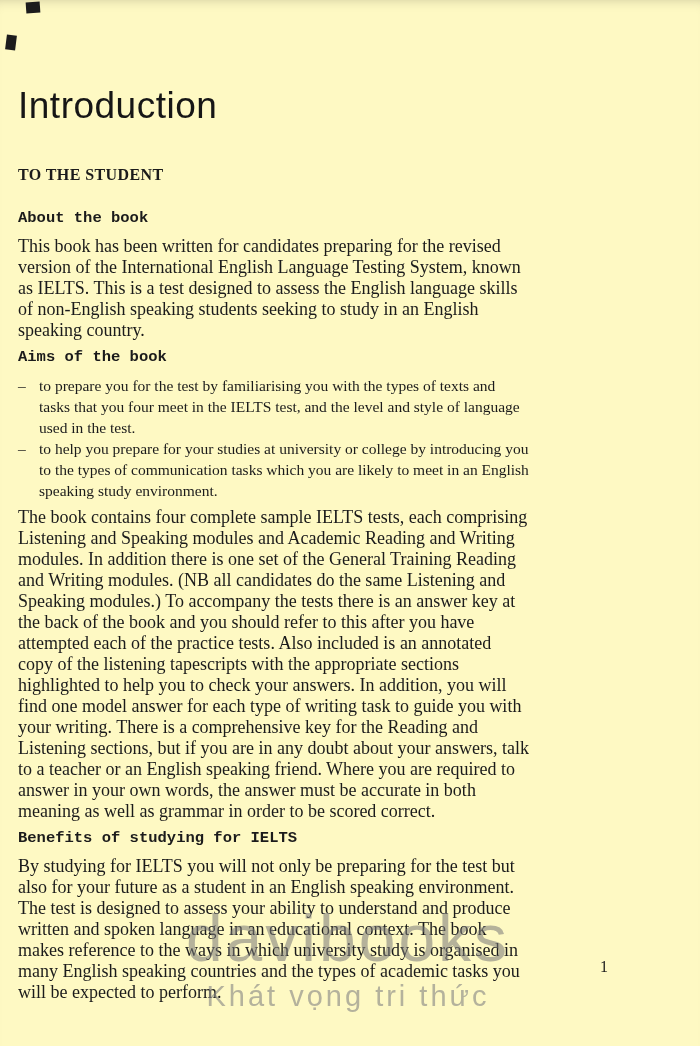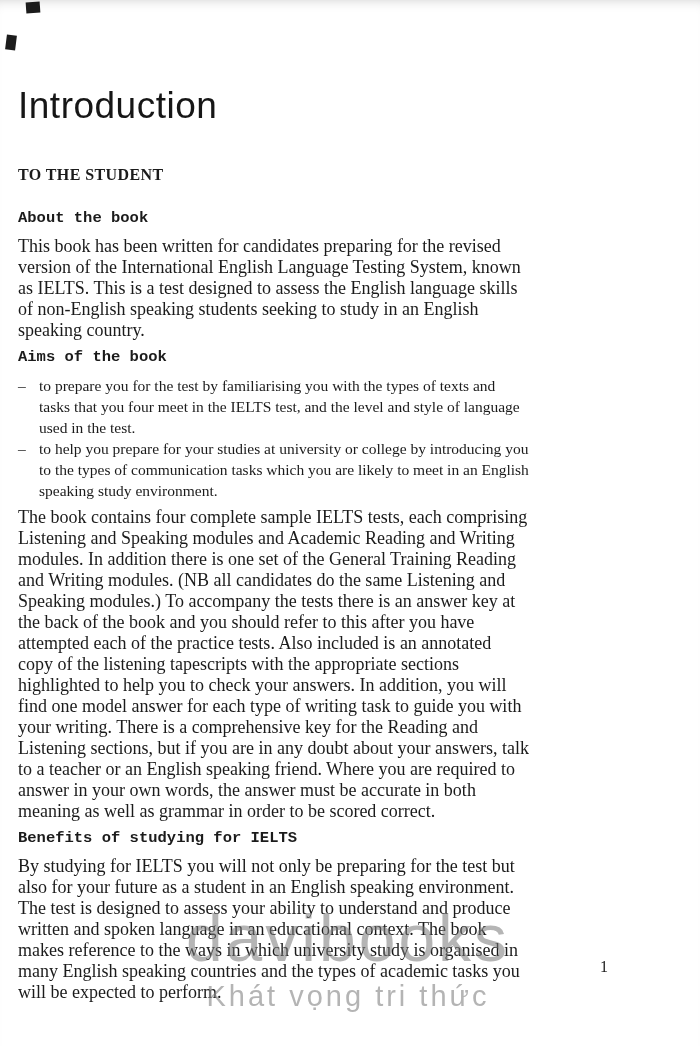--- a/index.html
+++ b/index.html
@@ -1,21 +1,21 @@
 <!DOCTYPE html>
 <html><head>
 <meta charset="utf-8">
 <style>
   html, body { margin: 0; padding: 0; background: #d8d8d4; }
   .page {
     position: relative;
     width: 700px;
     height: 1046px;
     margin: 0 auto;
-    background: #ffffff;
+    background: #fef9c3;
     font-family: "Liberation Serif", serif;
     color: #1b1b1b;
     overflow: hidden;
     box-shadow: inset 0 10px 14px -12px rgba(0,0,0,0.25);
   }
   .content {
     position: absolute;
     left: 18px;
     top: 86px;
     width: 512px;

